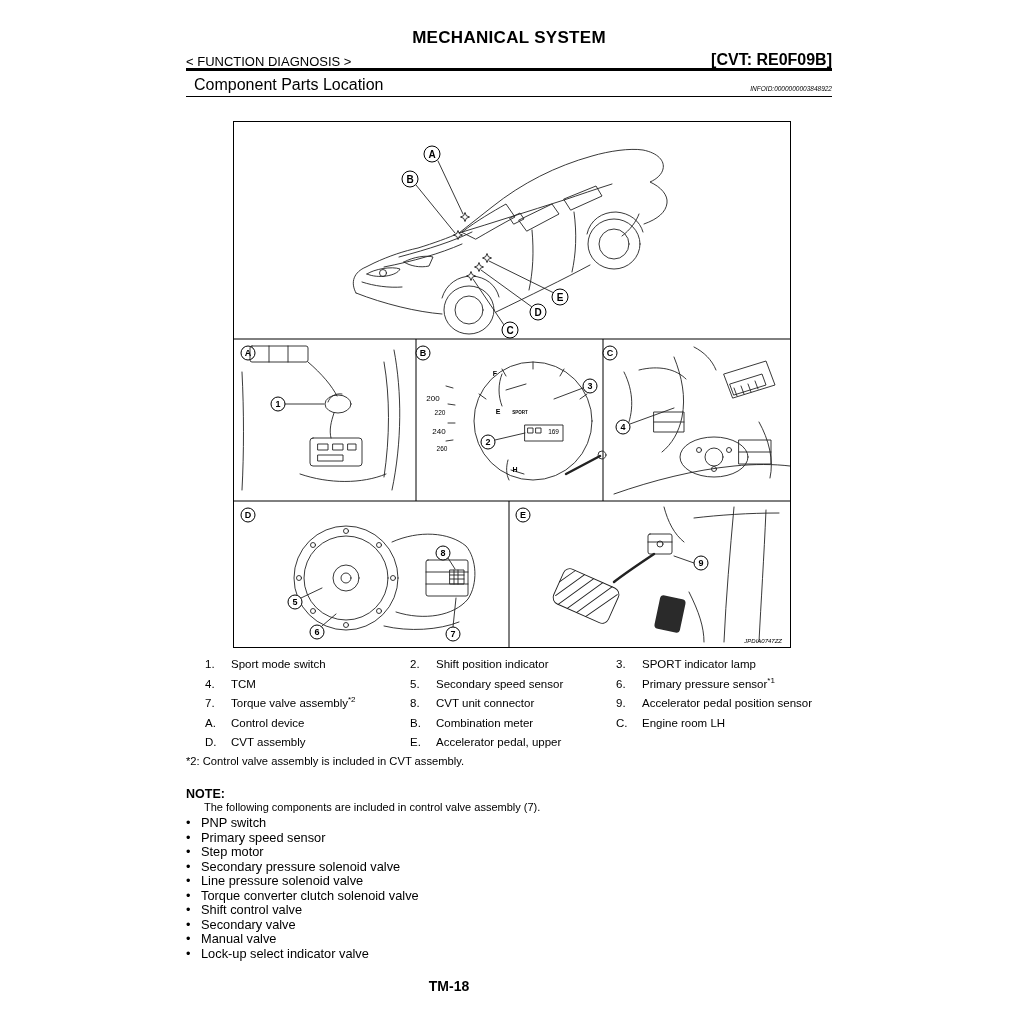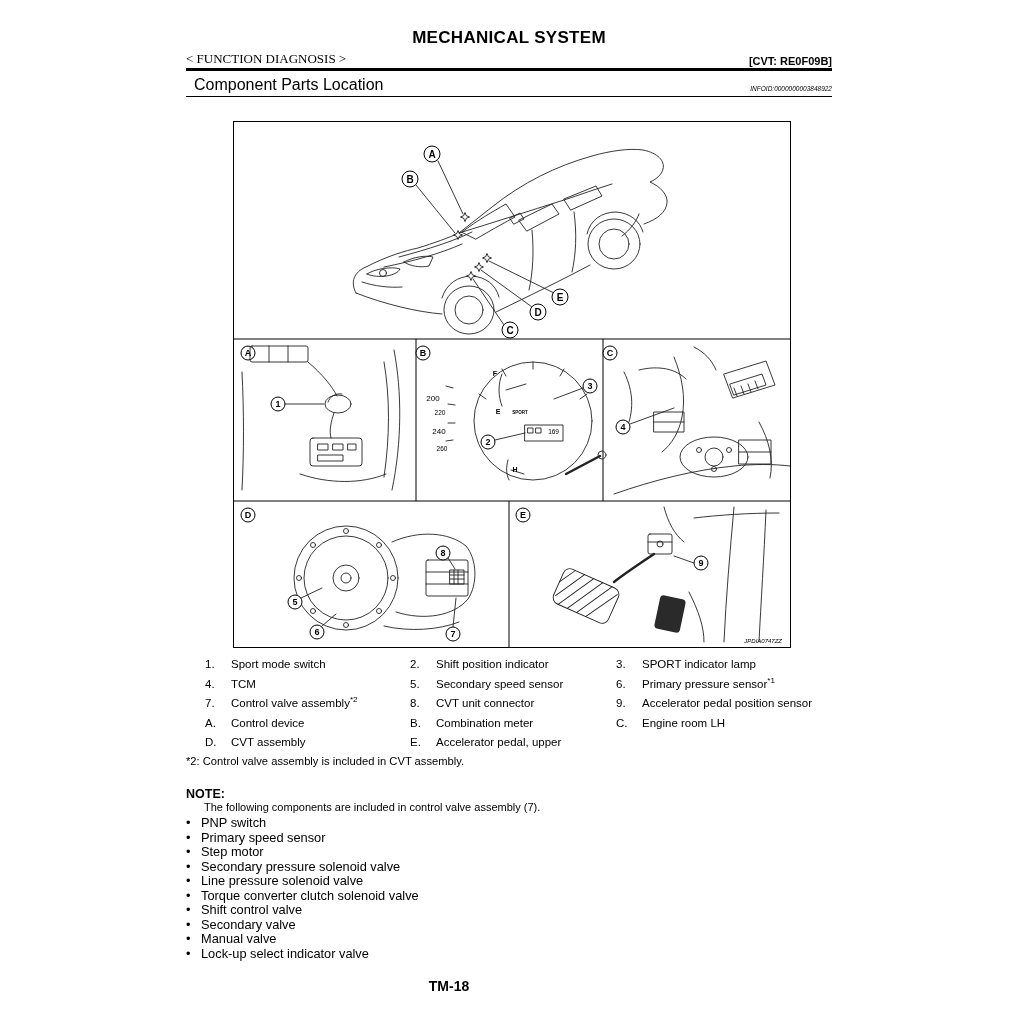--- a/index.html
+++ b/index.html
@@ -4,22 +4,22 @@
 <style>
   html,body{margin:0;padding:0;background:#fff;}
   body{width:1018px;height:1018px;position:relative;overflow:hidden;
        font-family:"Liberation Sans",sans-serif;color:#000;}
   .abs{position:absolute;}
 
   .doc-title{top:28px;left:0;width:1018px;text-align:center;
              font-size:17px;font-weight:bold;letter-spacing:.3px;}
   .hdr-row{top:51px;left:186px;width:646px;display:flex;
            justify-content:space-between;align-items:flex-end;}
-  .breadcrumb{font-size:13px;font-family:Liberation Serif, serif;}
-  .model-code{font-size:11px;font-weight:bold;}
+  .breadcrumb{font-size:13px;}
+  .model-code{font-size:16px;font-weight:bold;}
   .rule-thick{top:68px;left:186px;width:646px;height:3px;background:#000;}
   .sec-row{top:74px;left:186px;width:646px;display:flex;
            justify-content:space-between;align-items:flex-end;height:20px;}
   .sec-title{font-size:16px;margin-left:8px;}
   .infoid{font-size:6.5px;font-style:italic;padding-bottom:2px;}
   .rule-thin{top:96px;left:186px;width:646px;height:1px;background:#000;}
 
   .figure-box{top:121px;left:233px;width:556px;height:525px;border:1px solid #000;background:#fff;}
   .fig-svg{display:block;}
   .ln{stroke:#222;stroke-width:.9;fill:none;stroke-linecap:round;stroke-linejoin:round;}
@@ -305,21 +305,21 @@
     <span class="lg-key">5.</span>
     <span class="lg-lbl"><span>Secondary speed sensor</span><sup class="lg-sup"></sup></span>
   </div>
   <div class="lg-cell">
     <span class="lg-key">6.</span>
     <span class="lg-lbl"><span>Primary pressure sensor</span><sup class="lg-sup">*1</sup></span>
   </div>
 
   <div class="lg-cell">
     <span class="lg-key">7.</span>
-    <span class="lg-lbl"><span>Control valve assembly</span><sup class="lg-sup">*2</sup></span>
+    <span class="lg-lbl"><span>Torque valve assembly</span><sup class="lg-sup">*2</sup></span>
   </div>
   <div class="lg-cell">
     <span class="lg-key">8.</span>
     <span class="lg-lbl"><span>CVT unit connector</span><sup class="lg-sup"></sup></span>
   </div>
   <div class="lg-cell">
     <span class="lg-key">9.</span>
     <span class="lg-lbl"><span>Accelerator pedal position sensor</span><sup class="lg-sup"></sup></span>
   </div>
 

